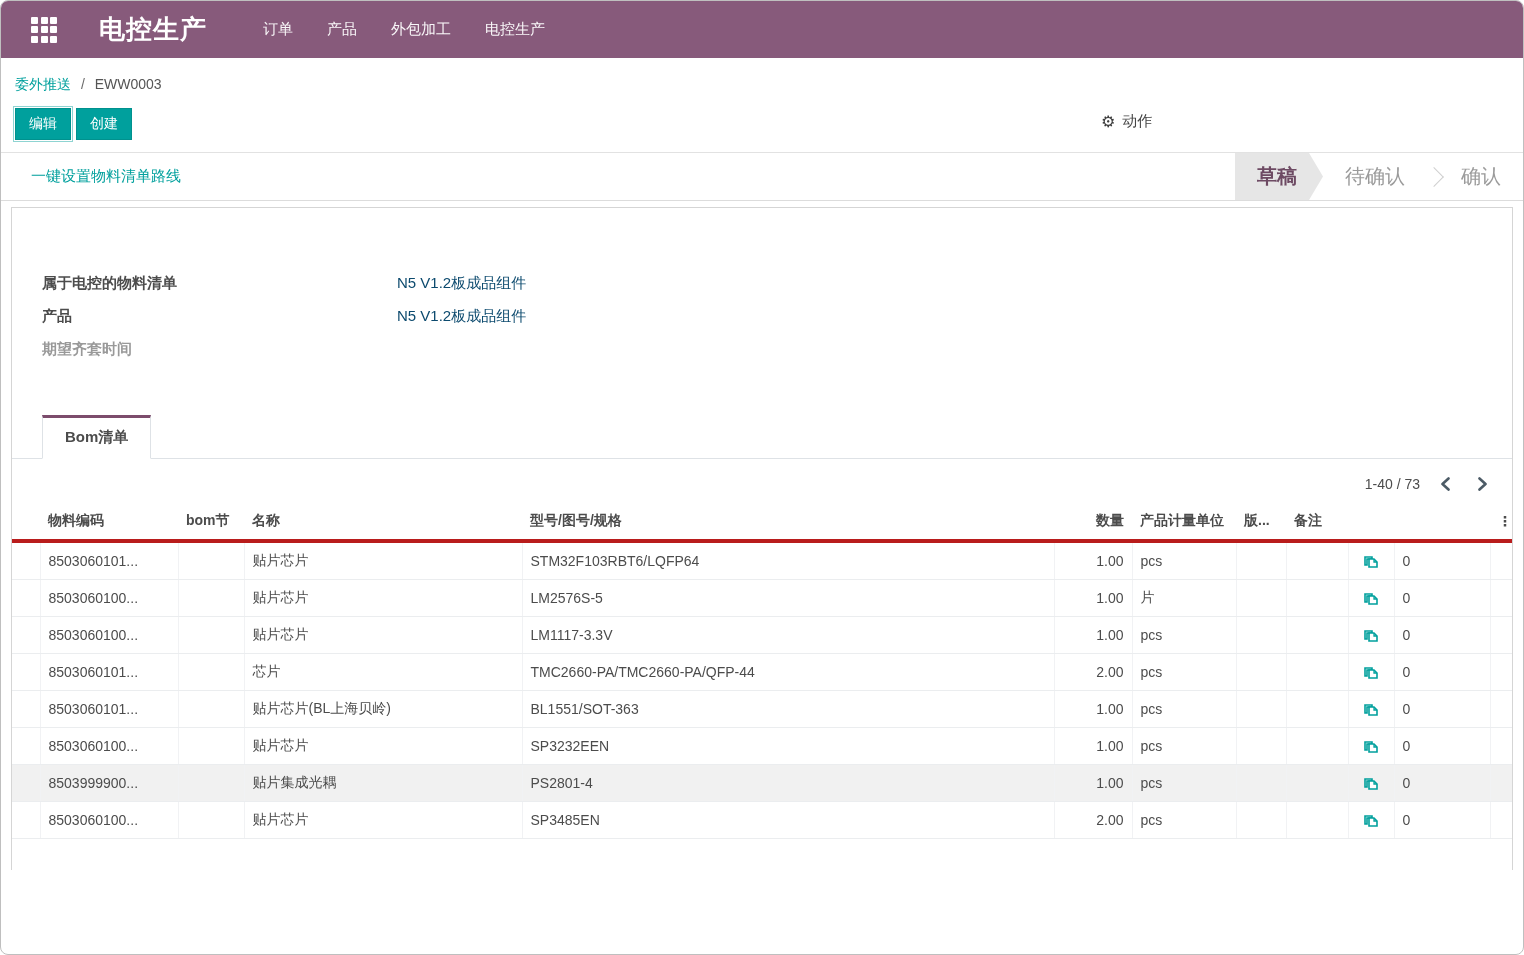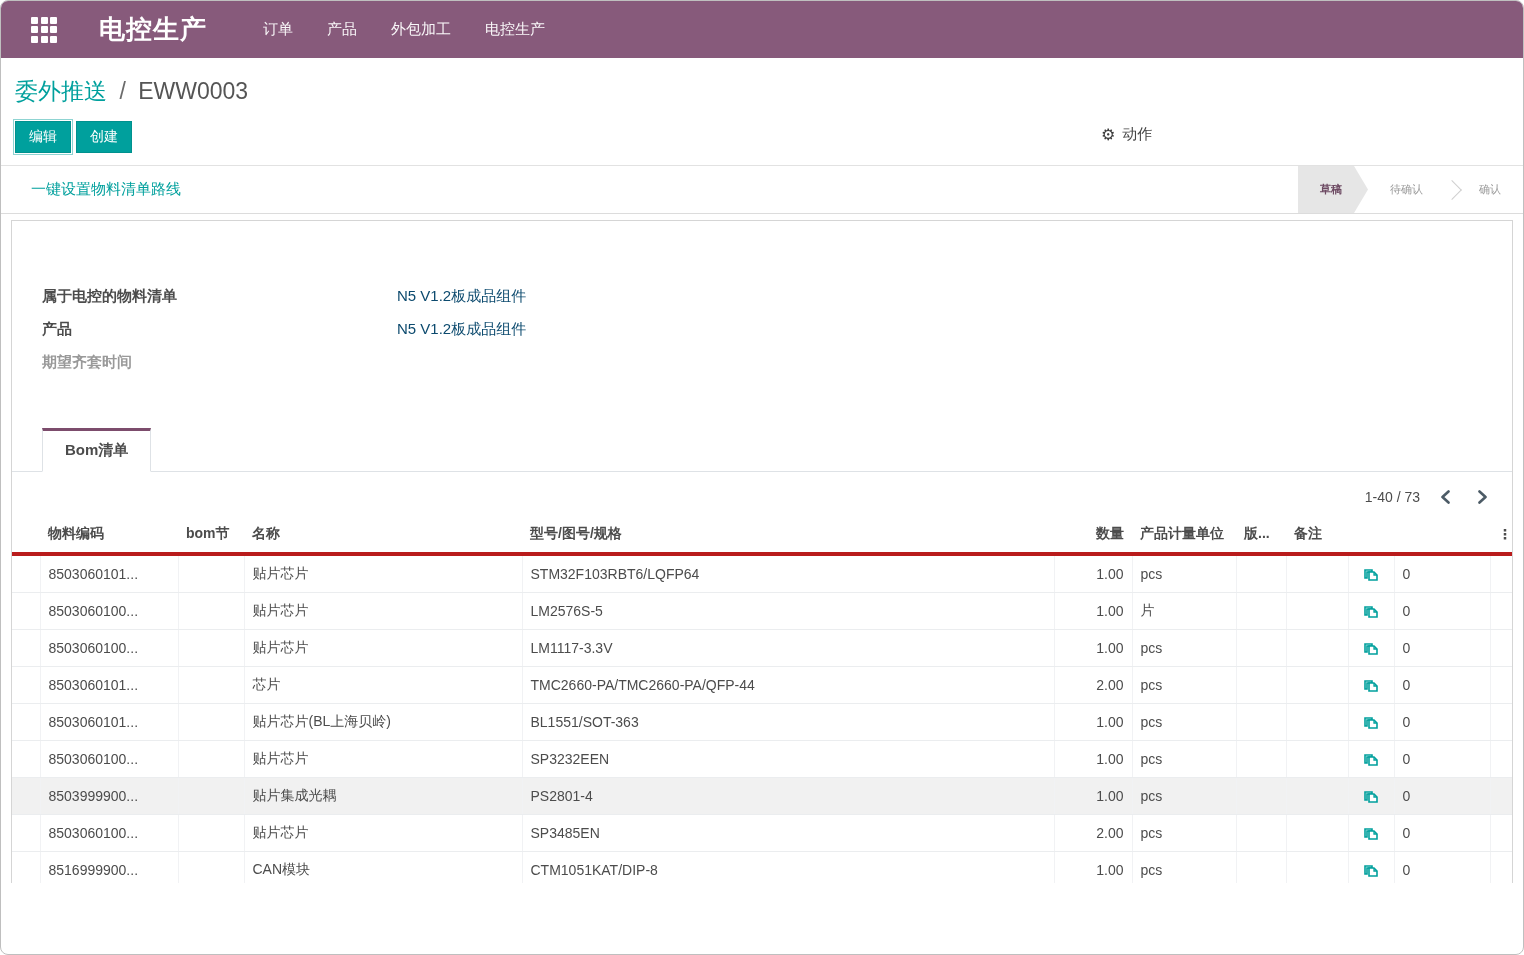--- a/index.html
+++ b/index.html
@@ -9,36 +9,36 @@
   
   .navbar { height:57px; background:#875a7b; display:flex; align-items:center; padding:0 16px; color:#fff; }
   .apps-grid { width:26px; height:26px; margin:0 14px 0 14px; display:grid; grid-template-columns:repeat(3,7px); grid-template-rows:repeat(3,7px); gap:2.5px; cursor:pointer; }
   .apps-grid span { background:#fff; border-radius:1px; }
   .brand { font-size:26px; font-weight:bold; margin:0 56px 0 28px; letter-spacing:1px; }
   .nav-menu { display:flex; gap:34px; font-size:15px; }
   .nav-menu .item { cursor:pointer; opacity:.95; }
 
   
   .control-panel { padding:18px 14px 0 14px; }
-  .breadcrumb { font-size:23px; }
+  .breadcrumb { font-size:14px; }
   .breadcrumb .link { color:#00a09d; cursor:pointer; }
   .breadcrumb .sep { color:#6b6b6b; margin:0 6px; }
   .breadcrumb .current { color:#555; }
   .cp-buttons { display:flex; align-items:flex-start; margin:14px 0 12px 0; position:relative; }
   .btn { background:#00a09d; border:1px solid #00918e; color:#fff; font-size:14px; padding:6px 13px; cursor:pointer; margin-right:5px; font-family:inherit; }
   .btn.focused { outline:1px solid #8fd4d2; outline-offset:1px; }
   .action-group { position:absolute; left:1086px; top:4px; display:flex; align-items:center; gap:7px; font-size:15px; color:#454545; cursor:pointer; }
   .gear { font-size:16px; color:#3d3d3d; }
 
   
   .statusbar { height:49px; border-top:1px solid #e2e2e2; border-bottom:1px solid #dcdcdc; display:flex; align-items:center; justify-content:space-between; background:#fff; }
   .statusbar-left { padding-left:30px; }
   .link-button { color:#00a09d; font-size:15px; background:none; border:none; cursor:pointer; font-family:Liberation Serif, serif; }
   .steps { display:flex; height:100%; align-items:stretch; }
-  .step { display:flex; align-items:center; padding:16px 22px; font-size:11px; color:#9b9b9b; position:relative; cursor:pointer; }
+  .step { display:flex; align-items:center; padding:16px 22px; font-size:20px; color:#9b9b9b; position:relative; cursor:pointer; }
   .step.active { background:#e6e6e6; color:#6d4a63; font-weight:bold; padding-right:26px;
     clip-path:polygon(0 0, calc(100% - 14px) 0, 100% 50%, calc(100% - 14px) 100%, 0 100%); }
   .step-sep { width:12px; position:relative; }
   .step-sep::before { content:""; position:absolute; top:50%; left:0; width:13px; height:13px; border-top:1px solid #cfcfcf; border-right:1px solid #cfcfcf; transform:translateY(-50%) rotate(45deg) ; transform-origin:center; }
 
   
   .sheet { margin:6px 10px 0 10px; border:1px solid #d5d5d5; border-bottom:none; background:#fff; height:663px; overflow:hidden; }
   .form-area { padding:64px 30px 0 30px; display:flex; }
   .fgroup { display:flex; flex-direction:column; gap:12px; }
   .fgroup.left { width:715px; }
@@ -360,38 +360,18 @@
           <svg width="17" height="17" viewBox="0 0 17 17">
             <path d="M2 4 h7 v2 h-5 v6 h-2 z" fill="none" stroke="#00a09d" stroke-width="1.6"></path>
             <path d="M6 6 h5 l3 3 v5 h-8 z" fill="#fff" stroke="#00a09d" stroke-width="1.6"></path>
             <path d="M11 6 v3 h3" fill="none" stroke="#00a09d" stroke-width="1.3"></path>
           </svg>
         </td>
         <td>0</td>
         <td></td>
       </tr>
 
-      <tr class="data-row">
-        <td></td>
-        <td class="code-cell">8516999900...</td>
-        <td></td>
-        <td>CAN模块</td>
-        <td>CTM1051KAT/DIP-8</td>
-        <td class="num">1.00</td>
-        <td>pcs</td>
-        <td></td>
-        <td></td>
-        <td class="copy-cell">
-          <svg width="17" height="17" viewBox="0 0 17 17">
-            <path d="M2 4 h7 v2 h-5 v6 h-2 z" fill="none" stroke="#00a09d" stroke-width="1.6"></path>
-            <path d="M6 6 h5 l3 3 v5 h-8 z" fill="#fff" stroke="#00a09d" stroke-width="1.6"></path>
-            <path d="M11 6 v3 h3" fill="none" stroke="#00a09d" stroke-width="1.3"></path>
-          </svg>
-        </td>
-        <td>0</td>
-        <td></td>
-      </tr>
 
     </tbody>
     </table>
 
   </div>
 </div>
 
 </body></html>

